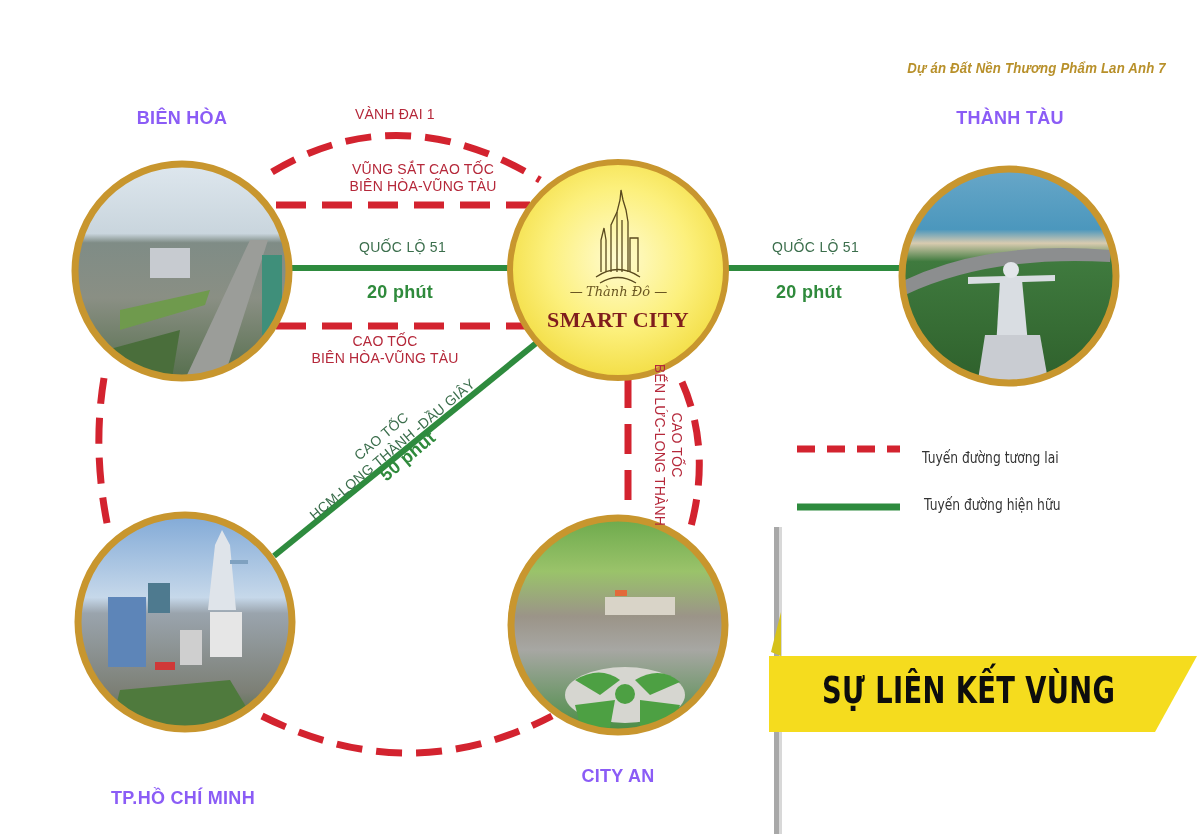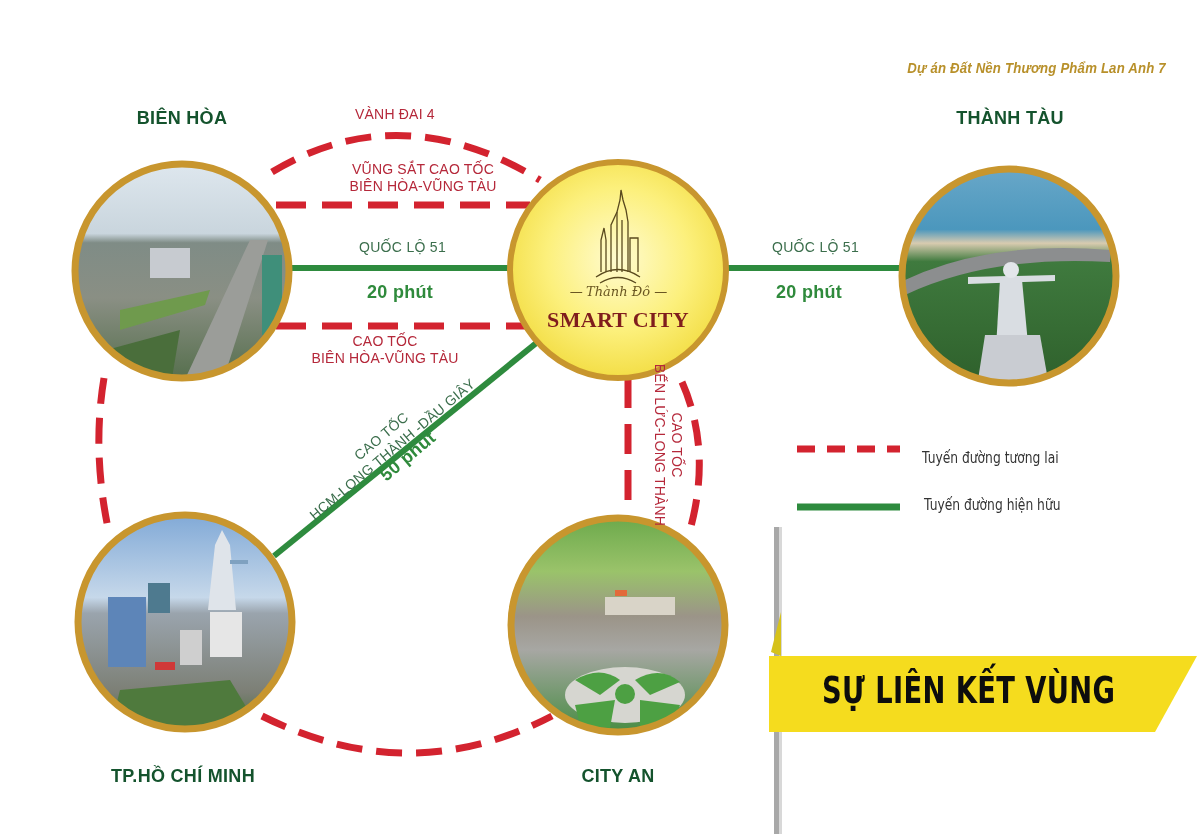--- a/index.html
+++ b/index.html
@@ -7,21 +7,21 @@
       position: relative; width: 1200px; height: 834px; overflow: hidden;
       background: #ffffff; font-family: "Liberation Sans", sans-serif;
     }
     svg.layer { position: absolute; left: 0; top: 0; }
     .txt { position: absolute; white-space: nowrap; }
     .header-tag {
       right: 34px; top: 59px; color: #B8902A; font-size: 15px; font-weight: bold;
       font-style: italic; transform: scaleX(0.88); transform-origin: right center;
       letter-spacing: 0.2px;
     }
-    .city-name { font-size: 18px; font-weight: bold; color: #14532d; letter-spacing: 0.3px;
+    .city-name { font-size: 18px; font-weight: bold; color: #8b5cf6; letter-spacing: 0.3px;
       transform: translateX(-50%); }
     .road-red { color: #B5283A; font-size: 14px; text-align: center; line-height: 17px; letter-spacing: 0.2px;}
     .road-green-lbl { color: #3B6E4C; font-size: 14px; letter-spacing: 0.3px; }
     .minutes { color: #2F8A3C; font-size: 18px; font-weight: bold; letter-spacing: 0.3px;}
     .legend-text { color: #333; font-size: 15px; font-family: "DejaVu Sans", sans-serif; transform: scaleX(0.82); transform-origin: left center; }
     .ribbon-title {
       font-family: "DejaVu Sans", sans-serif; font-weight: bold; font-size: 38px; color: #0d0d0d;
       transform: scaleX(0.72); transform-origin: left center; letter-spacing: 0.5px;
     }
   </style>
@@ -175,29 +175,29 @@
       <rect x="779" y="527" width="3" height="307" fill="#d8d8d8"></rect>
       <polygon points="771,652 781,612 781,656" fill="#d6c21a"></polygon>
       <polygon points="769,656 1197,656 1155,732 769,732" fill="#F5DC1E"></polygon>
     </g>
   </svg>
 
   <div class="txt header-tag">Dự án Đất Nền Thương Phẩm Lan Anh 7</div>
 
   <div class="txt city-name" style="left:182px; top:108px;">BIÊN HÒA</div>
   <div class="txt city-name" style="left:1010px; top:108px;">THÀNH TÀU</div>
-  <div class="txt city-name" style="left:183px; top:766px;">TP.HỒ CHÍ MINH</div>
+  <div class="txt city-name" style="left:183px; top:788px;">TP.HỒ CHÍ MINH</div>
   <div class="txt city-name" style="left:618px; top:766px;">CITY AN</div>
 
   <div class="txt" style="left:545px; top:284px; width:146px; text-align:center; font-family:'DejaVu Serif',serif; font-style:italic; font-size:13px; color:#6a5722;">
     <span style="letter-spacing:-1px;">—</span> <span>Thành Đô</span> <span style="letter-spacing:-1px;">—</span>
   </div>
   <div class="txt" style="left:545px; top:307px; width:146px; text-align:center; font-family:'Liberation Serif',serif; font-weight:bold; font-size:22px; color:#7f1d1d; letter-spacing:0.3px;">SMART CITY</div>
 
-  <div class="txt road-red" style="left:355px; top:106px;">VÀNH ĐAI 4</div>
+  <div class="txt road-red" style="left:355px; top:106px;">VÀNH ĐAI 1</div>
   <div class="txt road-red" style="left:318px; top:161px; width:210px;">
     <div>VŨNG SẮT CAO TỐC</div>
     <div>BIÊN HÒA-VŨNG TÀU</div>
   </div>
 
   <div class="txt road-green-lbl" style="left:359px; top:239px;">QUỐC LỘ 51</div>
   <div class="txt minutes" style="left:367px; top:282px;">20 phút</div>
   <div class="txt road-green-lbl" style="left:772px; top:239px;">QUỐC LỘ 51</div>
   <div class="txt minutes" style="left:776px; top:282px;">20 phút</div>
 

